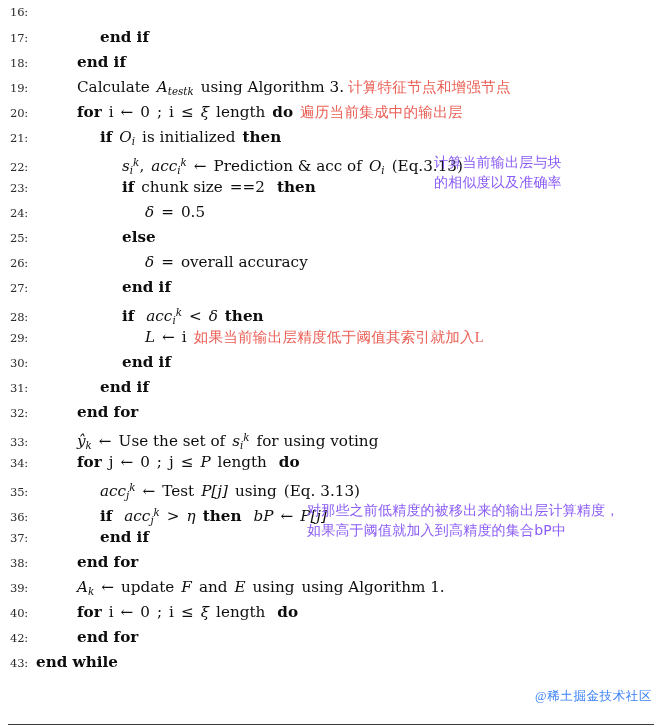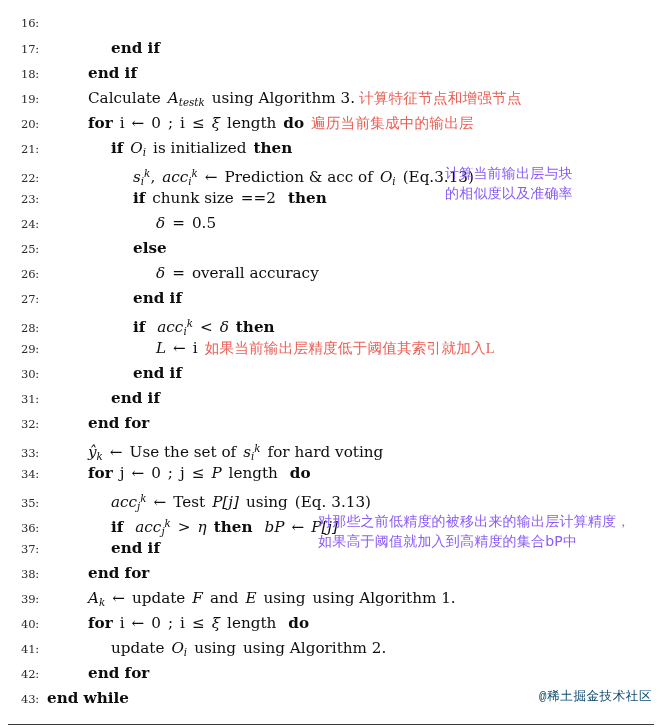--- a/index.html
+++ b/index.html
@@ -15,21 +15,21 @@
     color: #0d0d0d;
     position: relative;
     -webkit-font-smoothing: antialiased;
   }
 
   #algo {
     position: relative;
     width: 662px;
     height: 727px;
     box-sizing: border-box;
-    padding: 11px;
+    padding: 0;
   }
 
   .line {
     position: relative;
     display: flex;
     align-items: baseline;
     height: 25px;
     line-height: 25px;
     white-space: nowrap;
     font-size: 15.2px;
@@ -99,22 +99,22 @@
   }
 
   .gap { display: inline-block; width: 7px; }
   .gap-s { display: inline-block; width: 4px; }
   .gap-l { display: inline-block; width: 12px; }
 
   .watermark {
     position: absolute;
     right: 10px;
     top: 688px;
-    color: #0c4a6e;
-    font-family: Liberation Mono, monospace;
+    color: #3b82f6;
+    font-family: Liberation Serif, serif;
     font-size: 12.5px;
     letter-spacing: 0.6px;
     white-space: nowrap;
     text-align: center;
   }
 
   .bottom-rule {
     position: absolute;
     left: 8px;
     right: 8px;
@@ -244,21 +244,21 @@
   <div class="line">
     <span class="lineno">32:</span>
     <span class="code i2">
       <span class="kw">end for</span>
     </span>
   </div>
 
   <div class="line">
     <span class="lineno">33:</span>
     <span class="code i2">
-      <span class="mathit"><span>ŷ</span><sub>k</sub></span><span class="gap"></span><span class="arrow">←</span><span class="gap"></span><span>Use the set of</span><span class="gap"></span><span class="mathit"><span>s</span><sub>i</sub><sup>k</sup></span><span class="gap"></span><span>for hard voting</span>
+      <span class="mathit"><span>ŷ</span><sub>k</sub></span><span class="gap"></span><span class="arrow">←</span><span class="gap"></span><span>Use the set of</span><span class="gap"></span><span class="mathit"><span>s</span><sub>i</sub><sup>k</sup></span><span class="gap"></span><span>for using voting</span>
     </span>
   </div>
 
   <div class="line">
     <span class="lineno">34:</span>
     <span class="code i2">
       <span class="kw">for</span><span class="gap"></span><span>j</span><span class="gap"></span><span class="arrow">←</span><span class="gap"></span><span>0</span><span class="gap"></span><span>;</span><span class="gap"></span><span>j</span><span class="gap"></span><span>≤</span><span class="gap"></span><span class="mathit">P</span><span class="gap"></span><span>length</span><span class="gap-l"></span><span class="kw">do</span>
     </span>
   </div>
 
@@ -299,26 +299,20 @@
     </span>
   </div>
 
   <div class="line">
     <span class="lineno">40:</span>
     <span class="code i2">
       <span class="kw">for</span><span class="gap"></span><span>i</span><span class="gap"></span><span class="arrow">←</span><span class="gap"></span><span>0</span><span class="gap"></span><span>;</span><span class="gap"></span><span>i</span><span class="gap"></span><span>≤</span><span class="gap"></span><span class="mathit">ξ</span><span class="gap"></span><span>length</span><span class="gap-l"></span><span class="kw">do</span>
     </span>
   </div>
 
-  <div class="line">
-    <span class="lineno">41:</span>
-    <span class="code i3">
-      <span>update</span><span class="gap"></span><span class="mathit"><span>O</span><sub>i</sub></span><span class="gap"></span><span>using</span><span class="gap"></span><span>using Algorithm 2.</span>
-    </span>
-  </div>
 
   <div class="line">
     <span class="lineno">42:</span>
     <span class="code i2">
       <span class="kw">end for</span>
     </span>
   </div>
 
   <div class="line">
     <span class="lineno">43:</span>

